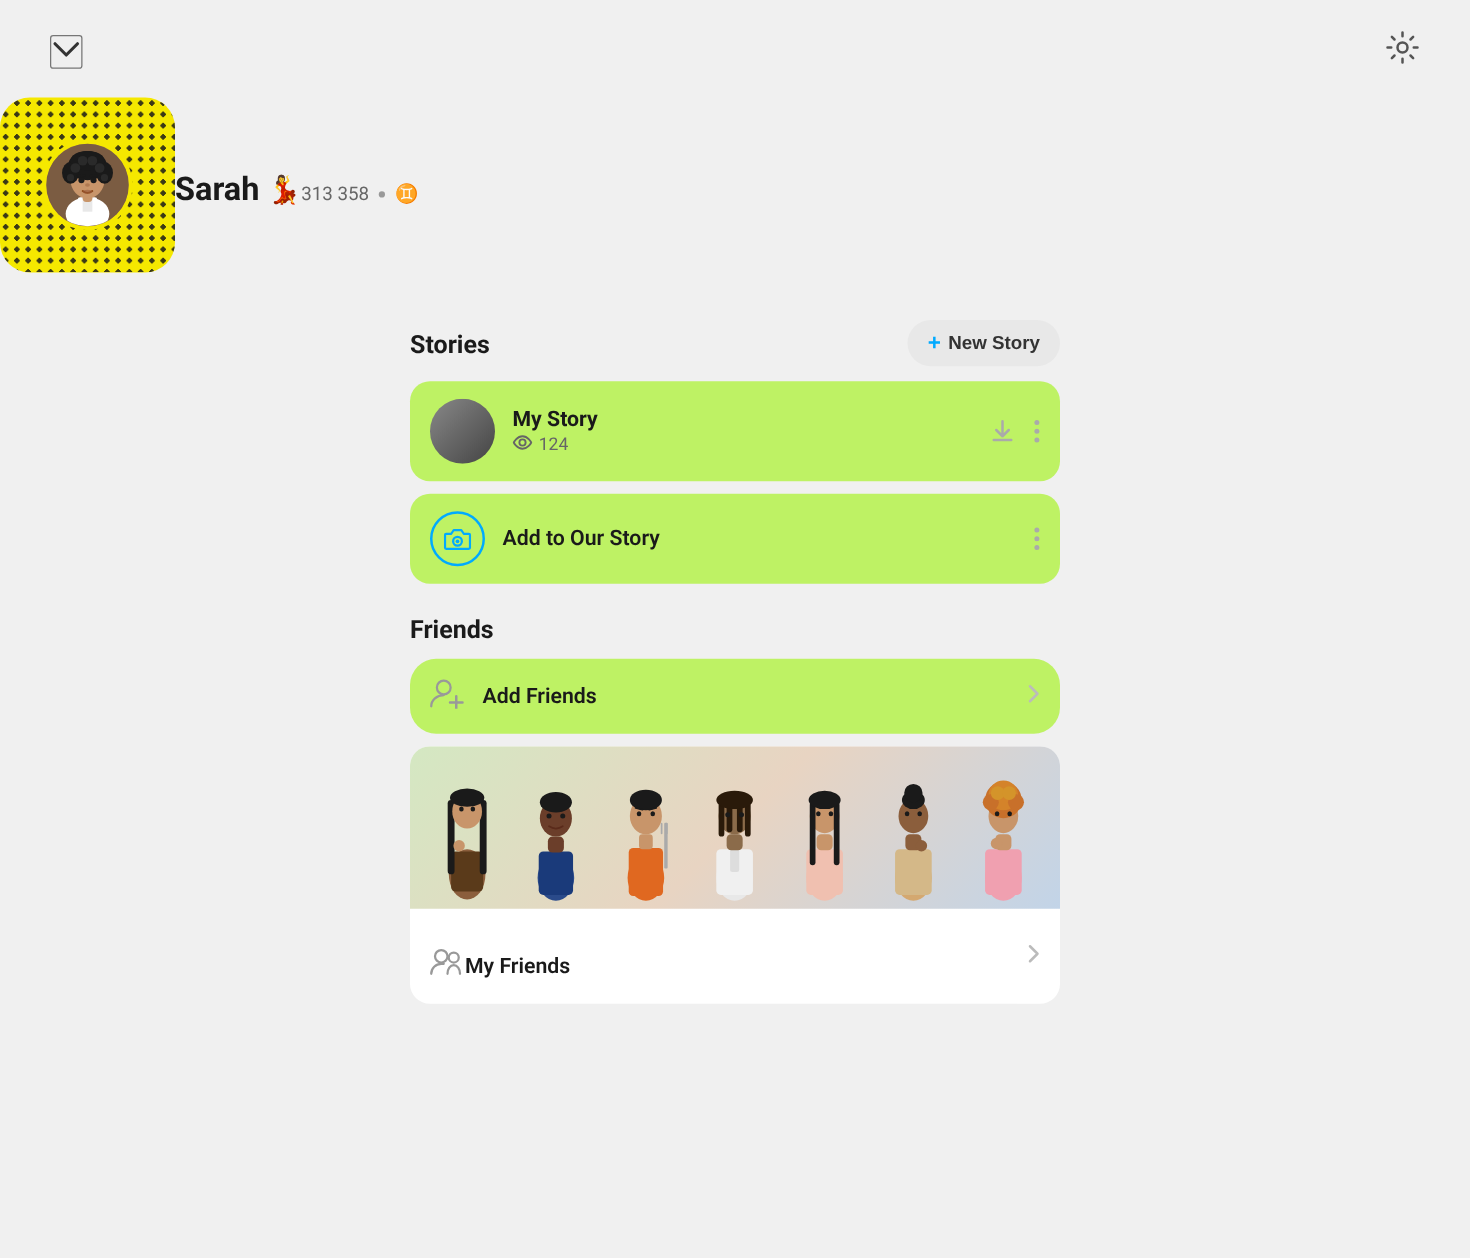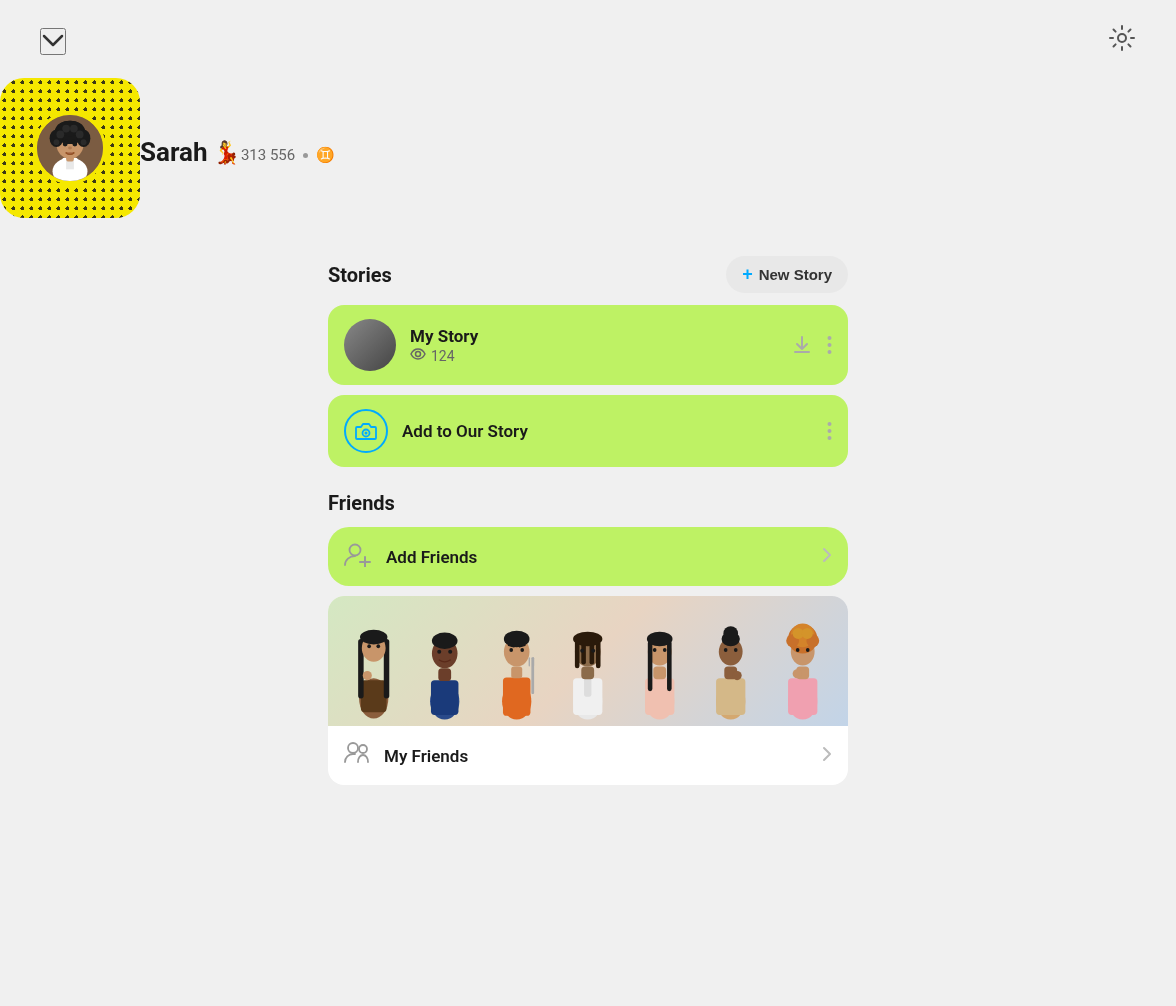--- a/index.html
+++ b/index.html
@@ -263,21 +263,22 @@
     .my-friends-row {
       padding: 14px 16px;
       display: flex;
       align-items: center;
       justify-content: space-between;
       cursor: pointer;
     }
     .my-friends-left {
       display: flex;
       align-items: center;
-      gap: 12px;
+      gap: 0;
+      margin-top: 16px;
     }
     .friends-list-icon {
       font-size: 22px;
       color: #999;
     }
     .my-friends-text {
       font-size: 17px;
       font-weight: 600;
       color: #1a1a1a;
     }
@@ -352,21 +353,21 @@
         </svg>
       </div>
     </div>
 
     <div class="username">
       <span>Sarah</span>
       <span class="emoji">💃</span>
     </div>
 
     <div class="snap-score">
-      <span>313 556</span>
+      <span>313 358</span>
       <span class="dot-sep"></span>
       <span>♊</span>
     </div>
   </div>
 
   <div class="main-content">
 
     <div class="stories-section">
       <div class="section-header">
         <span class="section-title">Stories</span>

